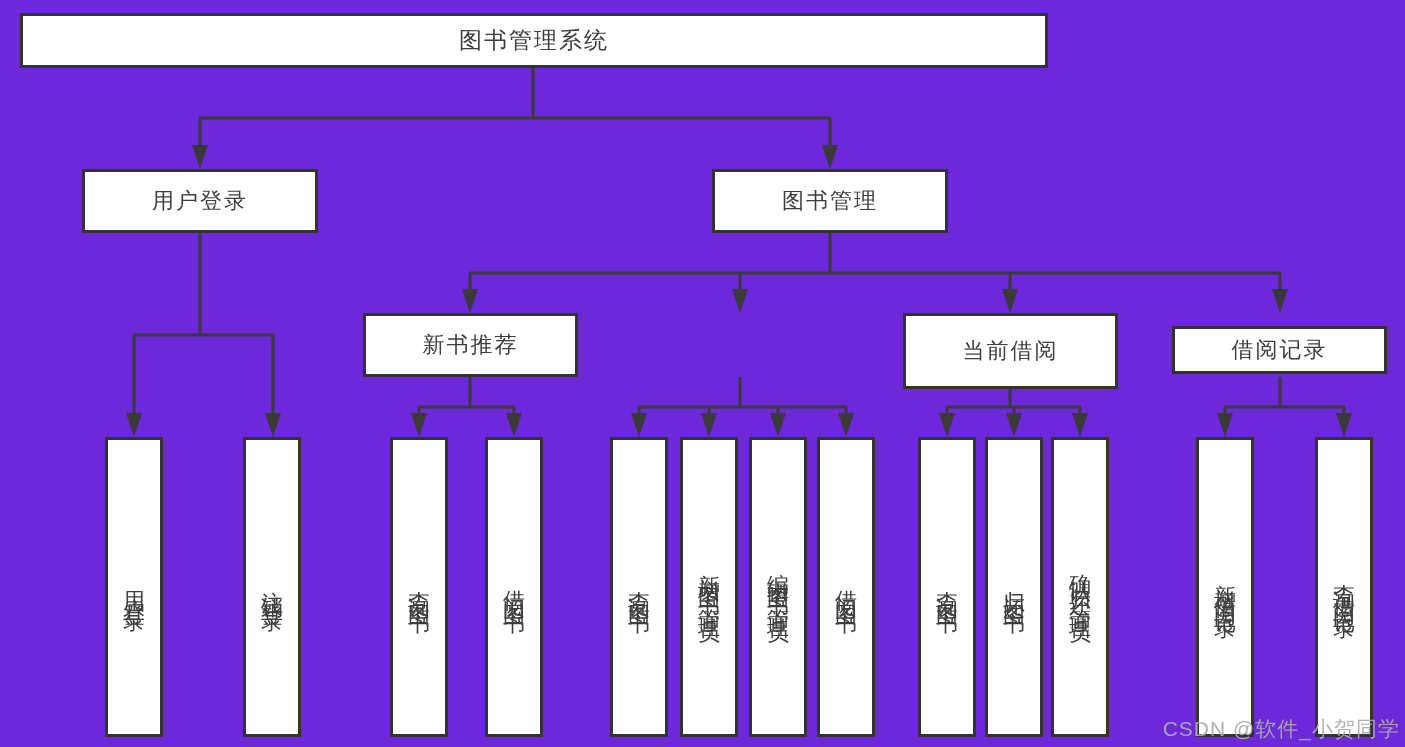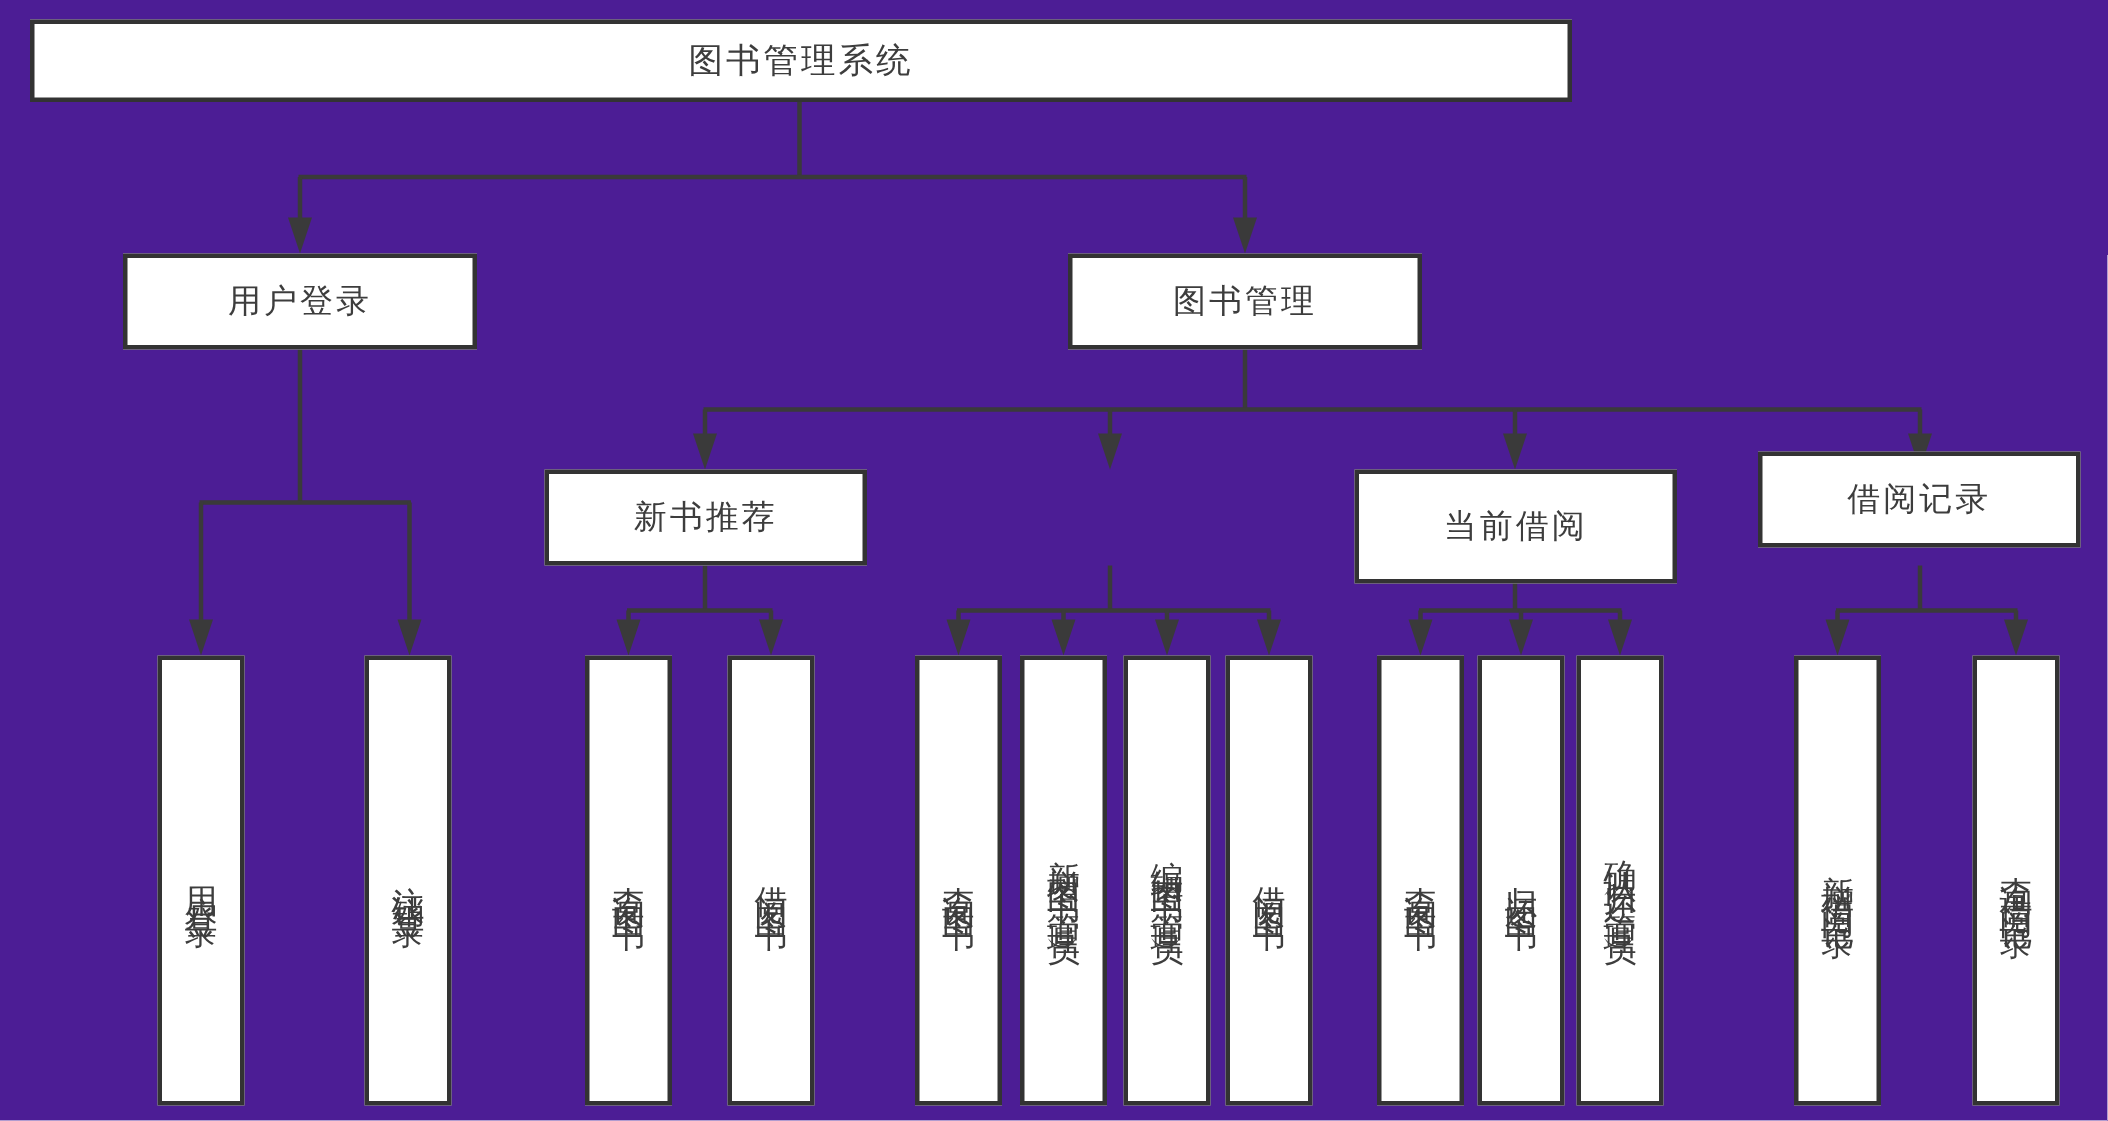--- a/index.html
+++ b/index.html
@@ -1,20 +1,20 @@
 <!DOCTYPE html>
 <html lang="zh"><head>
 <meta charset="utf-8">
 <title>图书管理系统</title>
 <style>
   html,body{margin:0;padding:0;background:#ffffff;}
   .canvas{
     position:relative;
     width:1405px;height:747px;
-    background:#4c1d95;
+    background:#6d28d9;
     font-family:"Liberation Sans","DejaVu Sans",sans-serif;
     overflow:hidden;
   }
   .connector-layer{position:absolute;left:0;top:0;width:1405px;height:747px;}
   .node{
     position:absolute;
     box-sizing:border-box;
     background:#ffffff;
     border:3px solid #333333;
     display:flex;align-items:center;justify-content:center;
@@ -128,21 +128,21 @@
   <div class="node h-box" style="left:712px;top:169px;width:236px;height:64px">
     <span>图书管理</span>
   </div>
 
   <div class="node h-box" style="left:363px;top:313px;width:215px;height:64px">
     <span>新书推荐</span>
   </div>
   <div class="node h-box" style="left:903px;top:313px;width:215px;height:76px">
     <span>当前借阅</span>
   </div>
-  <div class="node h-box" style="left:1172px;top:301px;width:215px;height:64px">
+  <div class="node h-box" style="left:1172px;top:326px;width:215px;height:48px">
     <span>借阅记录</span>
   </div>
 
   <div class="node v-box" style="left:105px;top:437px;width:58px;height:300px">
     <span>用户登录</span>
   </div>
   <div class="node v-box" style="left:243px;top:437px;width:58px;height:300px">
     <span>注销登录</span>
   </div>
   <div class="node v-box" style="left:390px;top:437px;width:58px;height:300px">
@@ -172,14 +172,15 @@
   <div class="node v-box" style="left:1051px;top:437px;width:58px;height:300px">
     <span>确认归还（管理员）</span>
   </div>
   <div class="node v-box" style="left:1196px;top:437px;width:58px;height:300px">
     <span>新增借阅记录</span>
   </div>
   <div class="node v-box" style="left:1315px;top:437px;width:58px;height:300px">
     <span>查询借阅记录</span>
   </div>
 
+  <div class="watermark">CSDN @软件_小贺同学</div>
 
 </div>
 
 </body></html>

